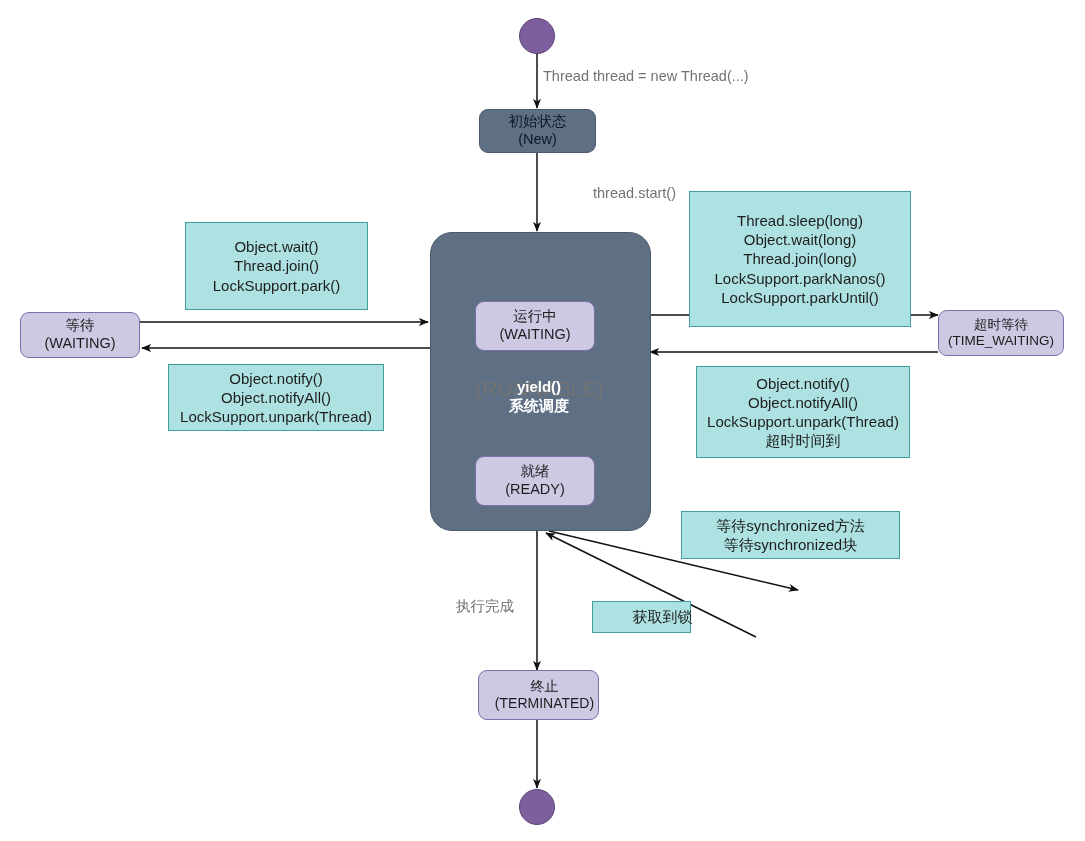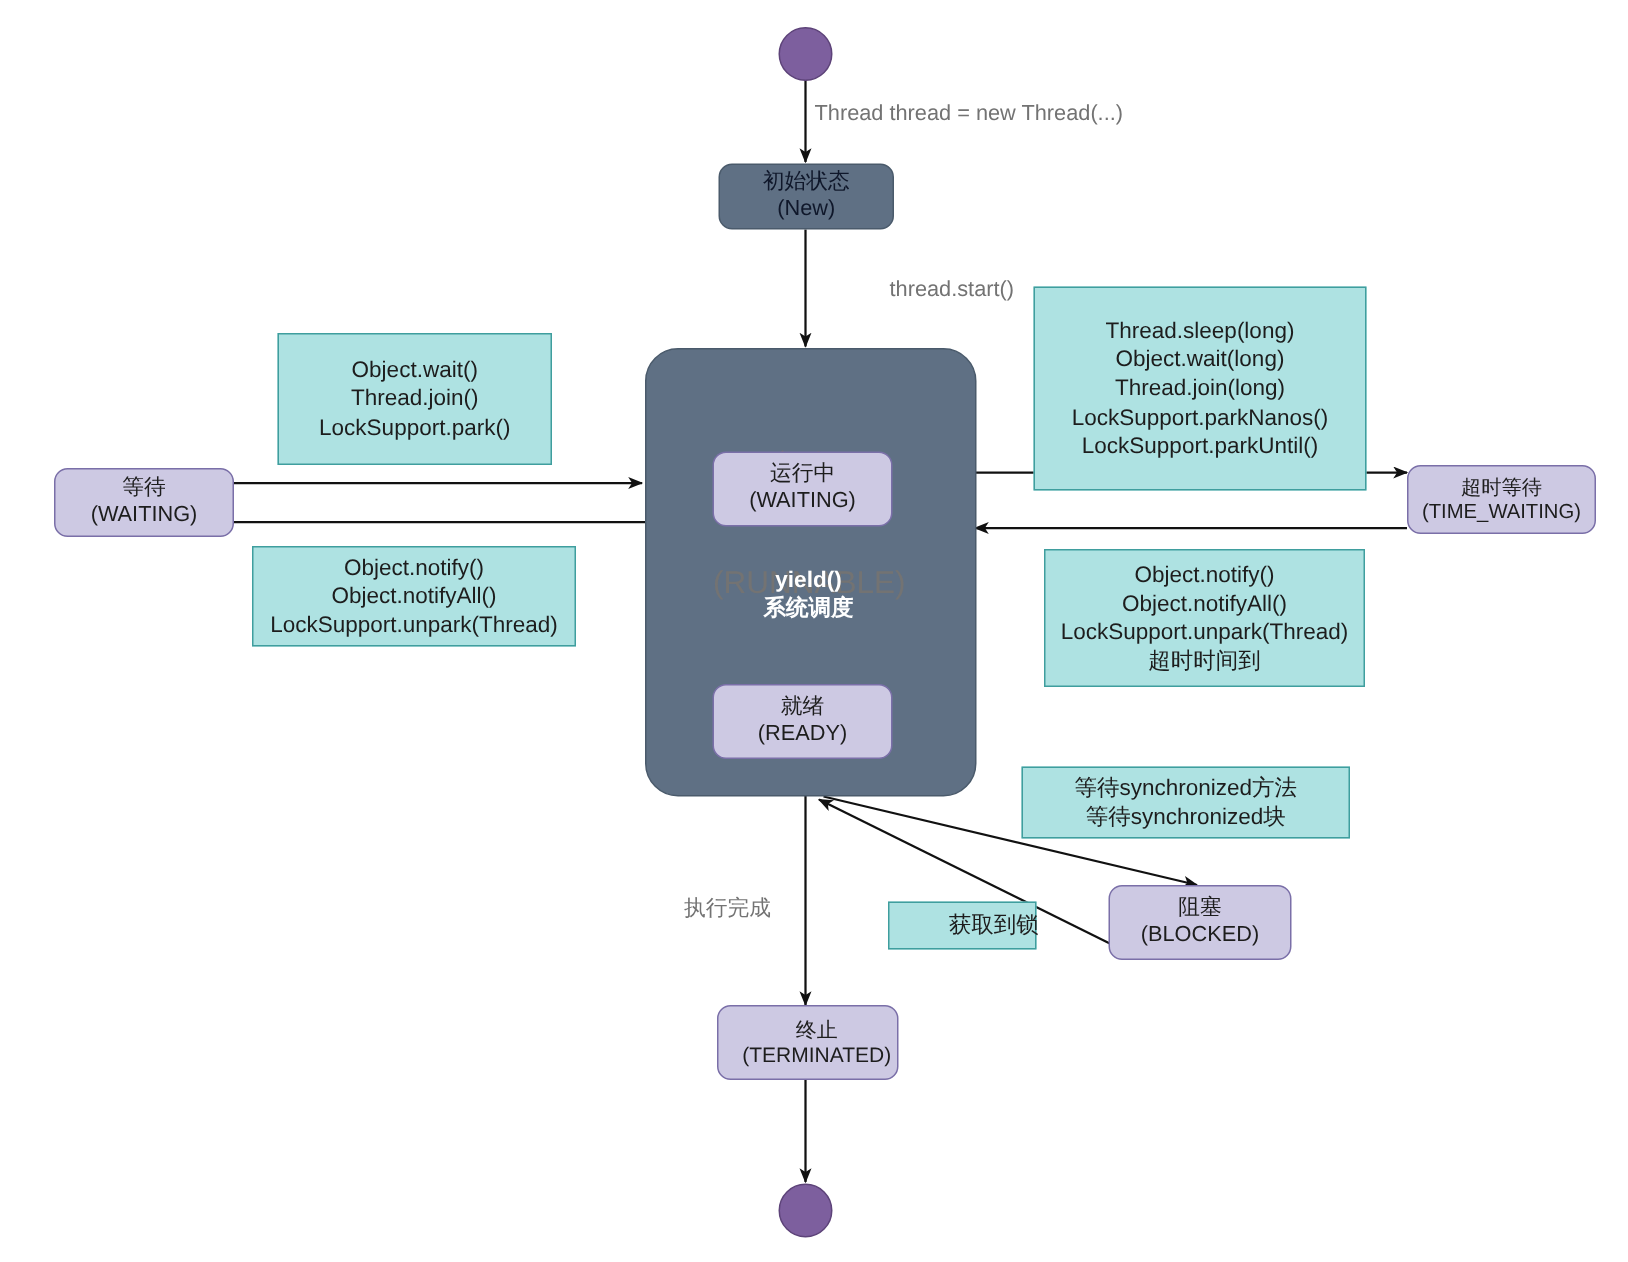--- a/index.html
+++ b/index.html
@@ -160,34 +160,30 @@
   <div class="node state" style="left:475px; top:301px; width:120px; height:50px;">
     <span>运行中</span>
     <span>(WAITING)</span>
   </div>
 
   <div class="node state" style="left:475px; top:456px; width:120px; height:50px;">
     <span>就绪</span>
     <span>(READY)</span>
   </div>
 
-  <div class="node state" style="left:36px; top:312px; width:120px; height:46px;">
+  <div class="node state" style="left:20px; top:312px; width:120px; height:46px;">
     <span>等待</span>
     <span>(WAITING)</span>
   </div>
 
   <div class="node state" style="left:938px; top:310px; width:126px; height:46px; font-size:13.5px;">
     <span>超时等待</span>
     <span>(TIME_WAITING)</span>
   </div>
 
-  <div class="node state" style="left:739px; top:590px; width:122px; height:50px;">
-    <span>阻塞</span>
-    <span>(BLOCKED)</span>
-  </div>
 
   <div class="node state" style="left:478px; top:670px; width:121px; height:50px; font-size:14px;padding-left:12px;">
     <span>终止</span>
     <span>(TERMINATED)</span>
   </div>
 
   <div class="edge-label" style="left:543px; top:67px;">Thread thread = new Thread(...)</div>
   <div class="edge-label" style="left:546px; top:184px;margin-left:47px;">thread.start()</div>
   <div class="edge-label onslate" style="left:494px; top:378px; width:90px;">yield()
 系统调度</div>

